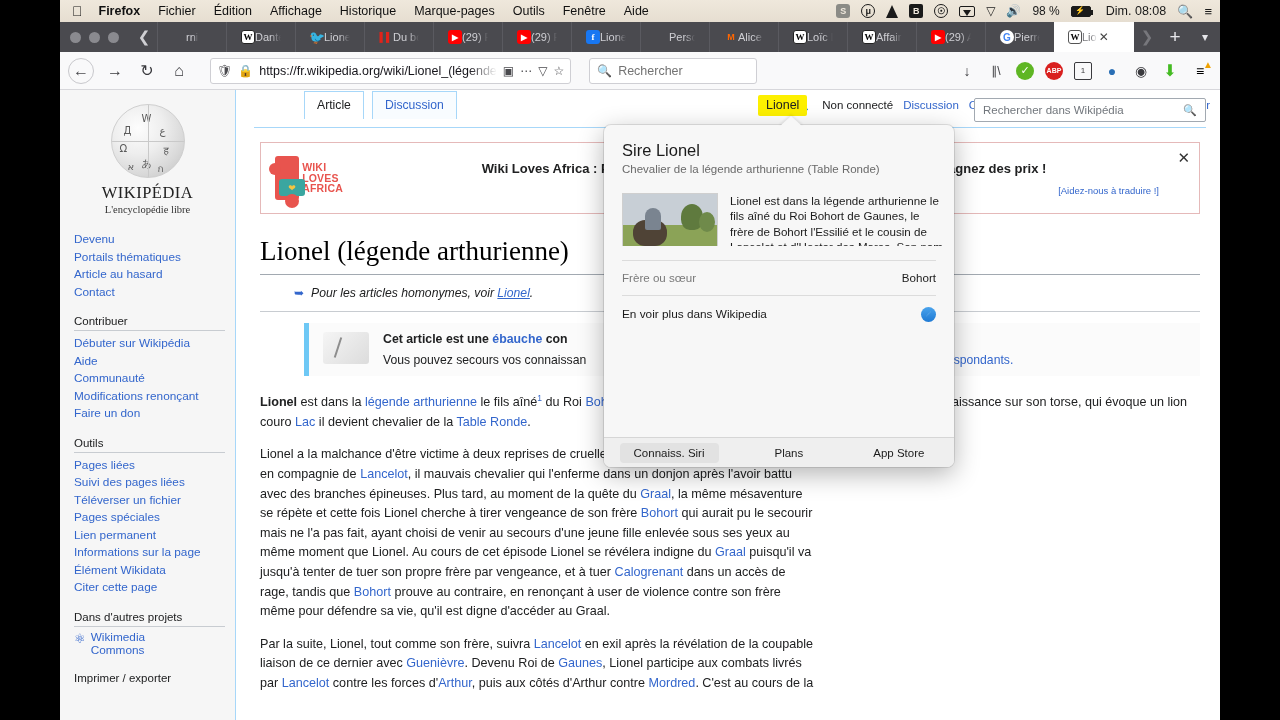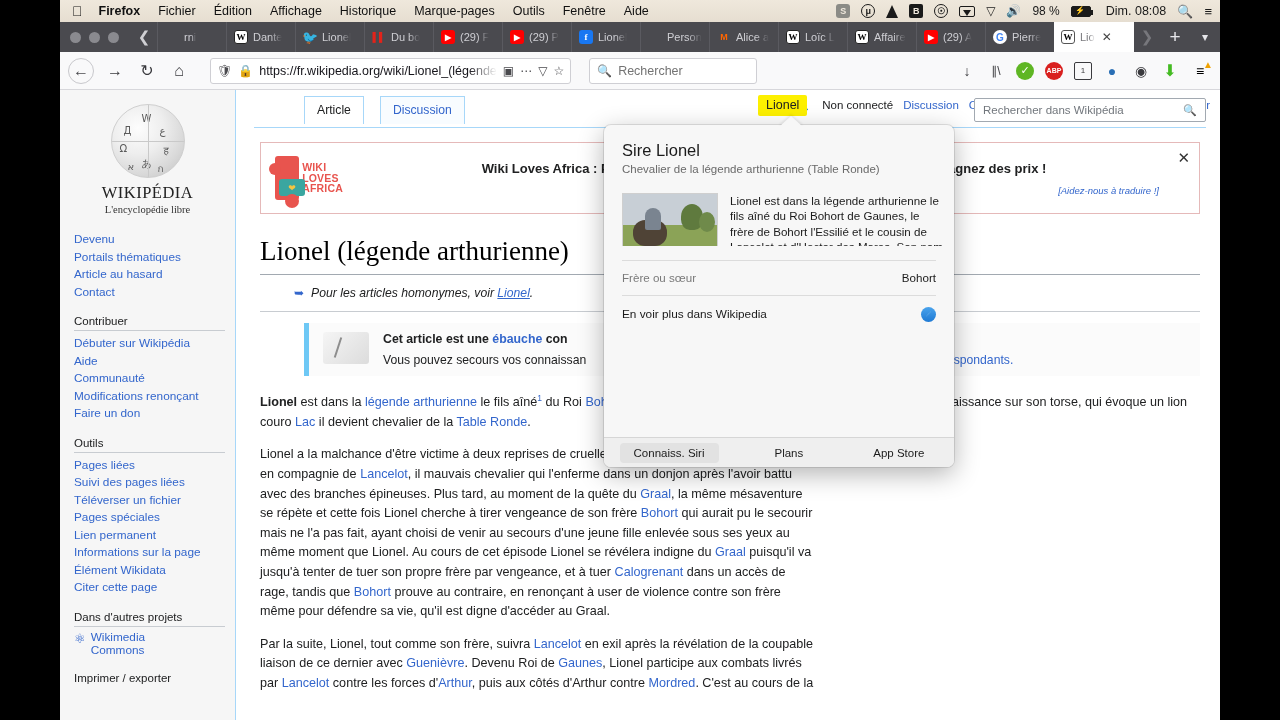--- a/index.html
+++ b/index.html
@@ -65,22 +65,22 @@
   
   .tabstrip {
     height:30px; background:#4a4a4f; display:flex; align-items:stretch;
     position:relative;
   }
   .traffic { display:flex; align-items:center; gap:8px; padding:0 12px 0 10px; }
   .dot { width:11px;height:11px;border-radius:50%;background:#8a8a8f; }
   .tab-scroll-l { display:flex;align-items:center;justify-content:center;width:26px;color:#d0d0d4;font-size:15px; }
   .tab-scroll-r { display:flex;align-items:center;justify-content:center;width:26px;color:#77777c;font-size:15px; }
   .tab {
-    width:69px; display:flex;align-items:center;gap:5px;
-    padding:0 7px; color:#cfcfd4; font-size:11px; white-space:nowrap; overflow:hidden;
+    width:69px; display:flex;align-items:center;
+    padding:0 14px; color:#cfcfd4; font-size:11px; white-space:nowrap; overflow:hidden;
     border-left:1px solid #5a5a60; position:relative;
   }
   .tab .tlabel { overflow:hidden; text-overflow:clip; white-space:nowrap;
      -webkit-mask-image:linear-gradient(90deg,#000 60%,transparent 100%);
      mask-image:linear-gradient(90deg,#000 60%,transparent 100%); }
   .tab.active { background:#fff; color:#7a7a7e; border-left:none; width:80px; }
   .fav { width:14px;height:14px;flex:0 0 14px;display:inline-flex;align-items:center;justify-content:center;
          font-size:9px;font-weight:bold;border-radius:2px; }
   .fav.wiki { background:#fff;color:#000;border:1.2px solid #222;border-radius:3px;font-family:"Liberation Serif",serif; }
   .fav.tw { color:#1d9bf0; font-size:13px; background:none; }
@@ -153,21 +153,21 @@
   .wsec { margin-top:14px; padding:0 10px 0 14px; }
   .wsec-h { font-size:11.5px; color:#202122; padding-bottom:3px; border-bottom:1px solid #c8ccd1; margin-bottom:4px; }
   .wsec-h.noline{border-bottom:none;}
   .wlink { display:block; color:#3366cc; font-size:11.8px; line-height:17.5px; text-decoration:none; white-space:nowrap; }
   .commons-row{display:flex;align-items:flex-start;gap:5px;}
   .commons-ico{color:#3366cc;font-size:13px;line-height:13px;margin-top:1px;}
   .commons-txt{color:#3366cc;font-size:11.8px;line-height:13.5px;}
 
   
   .wcontent { position:absolute; left:176px; top:0; right:0; height:630px; padding:0 14px 0 18px; }
-  .wtabs { display:flex; align-items:center; gap:16px; height:38px; padding-left:50px; }
+  .wtabs { display:flex; align-items:flex-start; gap:8px; height:38px; padding-left:50px; }
   .wtab { font-size:12.2px; padding:6px 12px 7px; border:1px solid #a7d7f9; border-bottom:none;
           background:#fff; color:#202122; position:relative; top:1px; }
   .wtab.inactive { background:#f8fcff; color:#3366cc; }
   .wsearch { position:absolute; right:14px; top:8px; width:232px; height:24px; background:#fff;
              border:1px solid #a2a9b1; border-radius:2px; display:flex; align-items:center;
              padding:0 8px; font-size:11.5px; color:#72777d; }
   .wsearch .sico{margin-left:auto;color:#54595d;font-size:11px;}
   .wrule { border-bottom:1px solid #a7d7f9; margin-top:-1px; }
 
   .banner { margin:14px 6px 0 6px; border:1px solid #e5b9b9; background:#fff; height:72px;
@@ -494,21 +494,21 @@
               <div>LOVES</div>
               <div>AFRICA</div>
             </div>
           </div>
           <div class="banner-main">
             <div class="banner-title">
               <span>Wiki Loves Africa : Partagez v</span>
               <span style="display:inline-block;width:186px;"></span>
               <span>nde entier et gagnez des prix !</span>
             </div>
-            <div class="banner-sub" style="margin-left:auto;text-align:right;padding-right:26px;font-style:italic;">
+            <div class="banner-sub" style="margin-left:auto;text-align:right;padding-right:26px;">
               <a href="#" style="color:#3366cc;text-decoration:none;">[Aidez-nous à traduire !]</a>
             </div>
           </div>
           <div class="banner-x">✕</div>
         </div>
 
         <h1 class="h1">Lionel (légende arthurienne)</h1>
 
         <div class="hatnote">
           <span class="hat-ico">➥</span>

